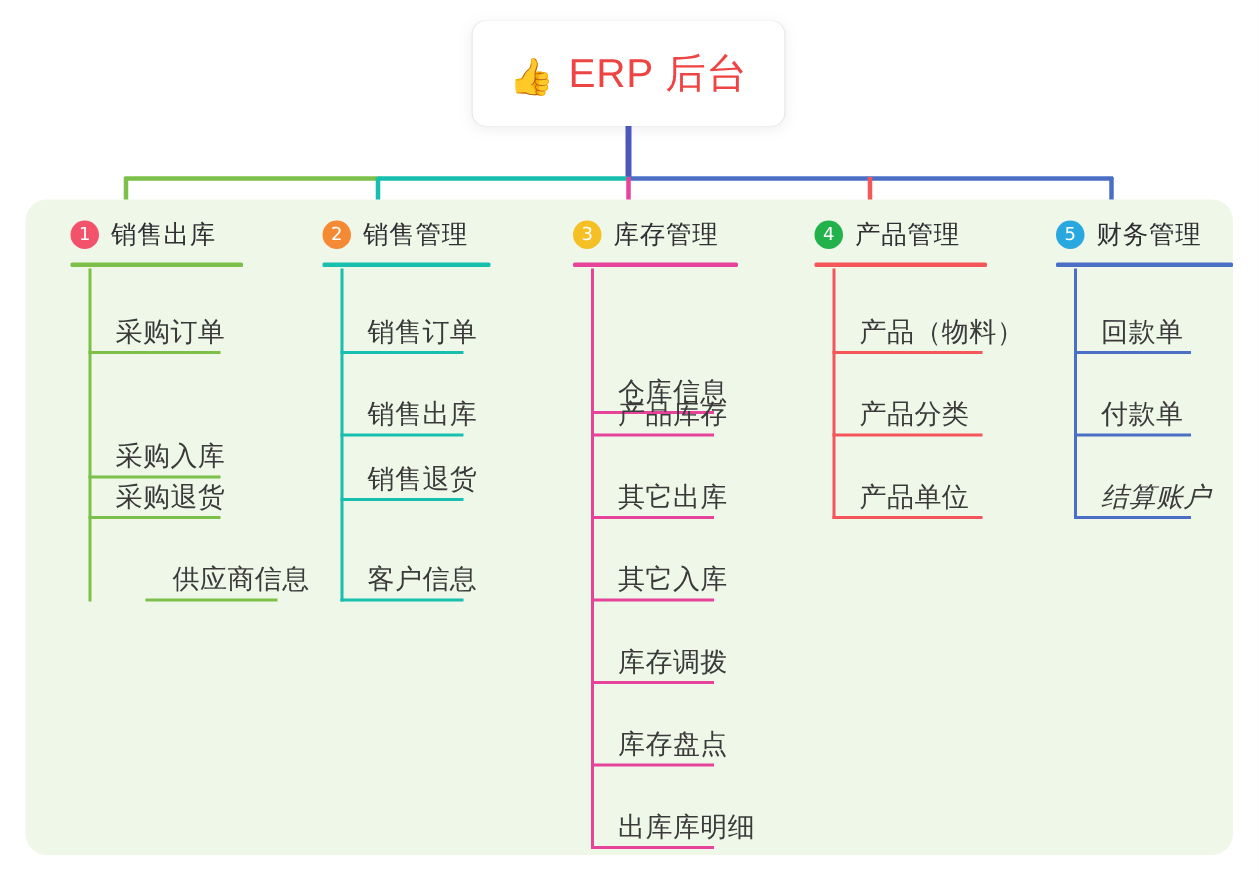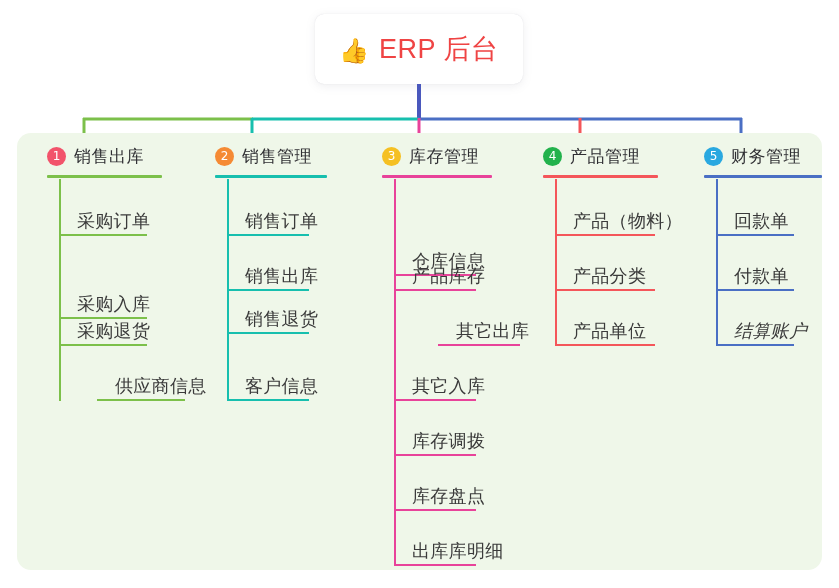--- a/index.html
+++ b/index.html
@@ -215,21 +215,21 @@
         <div class="col-underline" style="width: 110px; background: rgb(232, 67, 154);"></div>
         <div class="spine" style="left: 12px; height: 387px; background: rgb(232, 67, 154);"></div>
         <div class="item" style="top: 72px; width: 82px; margin-top: 40px;">
           <div class="item-label">仓库信息</div>
           <div class="item-underline" style="width: 82px; background: rgb(232, 67, 154);"></div>
         </div>
         <div class="item" style="top: 127px; width: 82px;">
           <div class="item-label">产品库存</div>
           <div class="item-underline" style="width: 82px; background: rgb(232, 67, 154);"></div>
         </div>
-        <div class="item" style="top: 182px; width: 82px; margin-left: 44px;">
+        <div class="item" style="top: 182px; width: 82px;">
           <div class="item-label">其它出库</div>
           <div class="item-underline" style="width: 82px; background: rgb(232, 67, 154);"></div>
         </div>
         <div class="item" style="top: 237px; width: 82px;">
           <div class="item-label">其它入库</div>
           <div class="item-underline" style="width: 82px; background: rgb(232, 67, 154);"></div>
         </div>
         <div class="item" style="top: 292px; width: 82px; text-decoration: underline;">
           <div class="item-label">库存调拨</div>
           <div class="item-underline" style="width: 82px; background: rgb(232, 67, 154);"></div>

